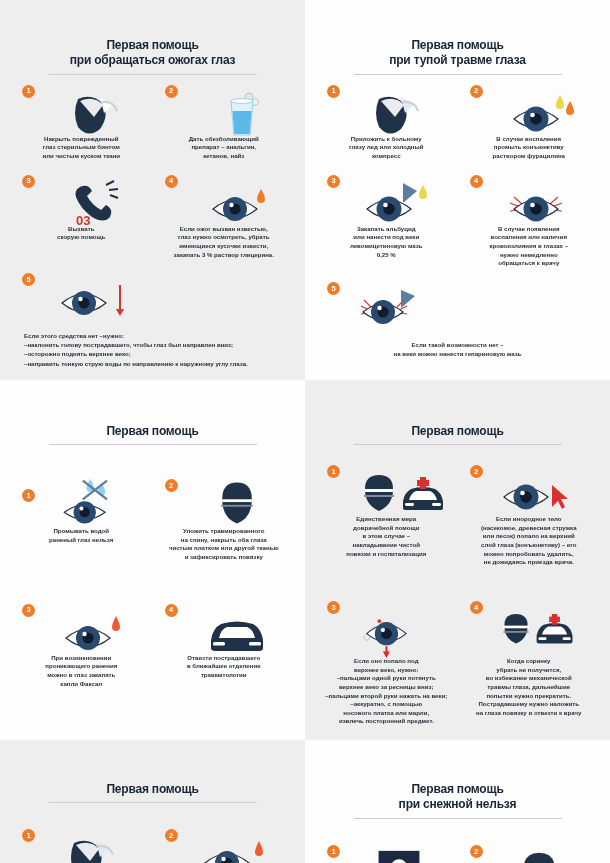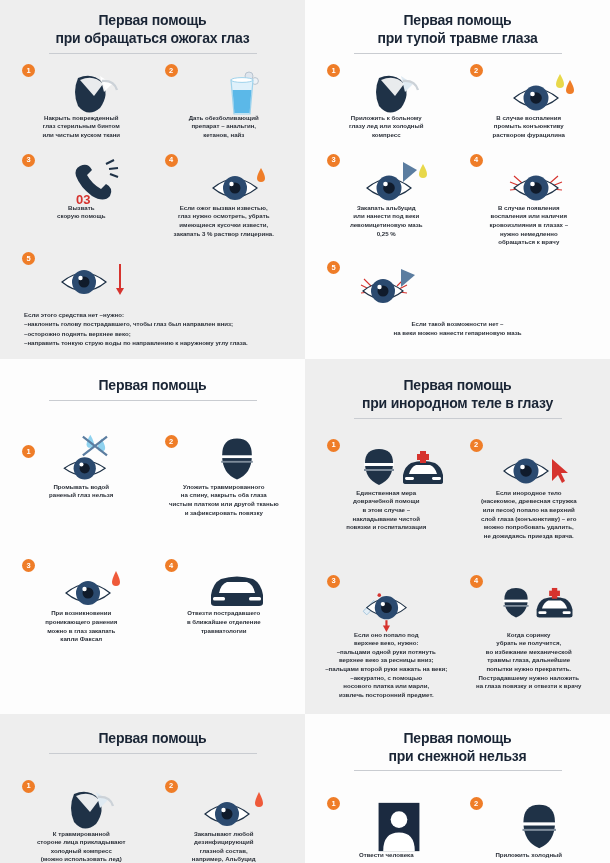--- a/index.html
+++ b/index.html
@@ -14,25 +14,26 @@
   .poster { width:610px; height:863px; display:flex; flex-direction:column; }
 
   .band { display:flex; width:610px; }
   .panel { width:305px; position:relative; padding:12px 10px 10px 10px; }
   .bg-gray  { background:#eeeeee; }
   .bg-white { background:#fdfdfd; }
 
   .panel-title {
     text-align:center;
     font-weight:bold;
-    font-size:14px;
+    font-size:12px;
     line-height:1.28;
     color:#1a2535;
     letter-spacing:-0.2px;
     margin-bottom:4px;
+    margin-top:26px;
   }
   .title-rule {
     width:208px; height:1px; background:#c9ccd1;
     margin:5px auto 0 auto;
   }
 
   .steps { display:flex; flex-wrap:wrap; }
   .step { width:50%; position:relative; padding:6px 4px 4px 4px; }
   .step-head { position:relative; height:52px; }
 
@@ -369,21 +370,20 @@
           </div>
           <div class="step-text">Отвезти пострадавшего<br>в ближайшее отделение<br>травматологии</div>
         </div>
 
       </div>
     </div>
 
     <div class="panel bg-gray" style="padding-top:18px;">
       <div class="panel-title">
         <div>Первая помощь</div>
-        <div>при инородном теле в глазу</div>
       </div>
       <div class="title-rule"></div>
       <div class="steps" style="margin-top:10px;">
 
         <div class="step">
           <div class="step-head">
             <div class="badge">1</div>
             <div class="art">
               <svg viewBox="0 0 100 52">
                   <g transform="translate(18,6)">

